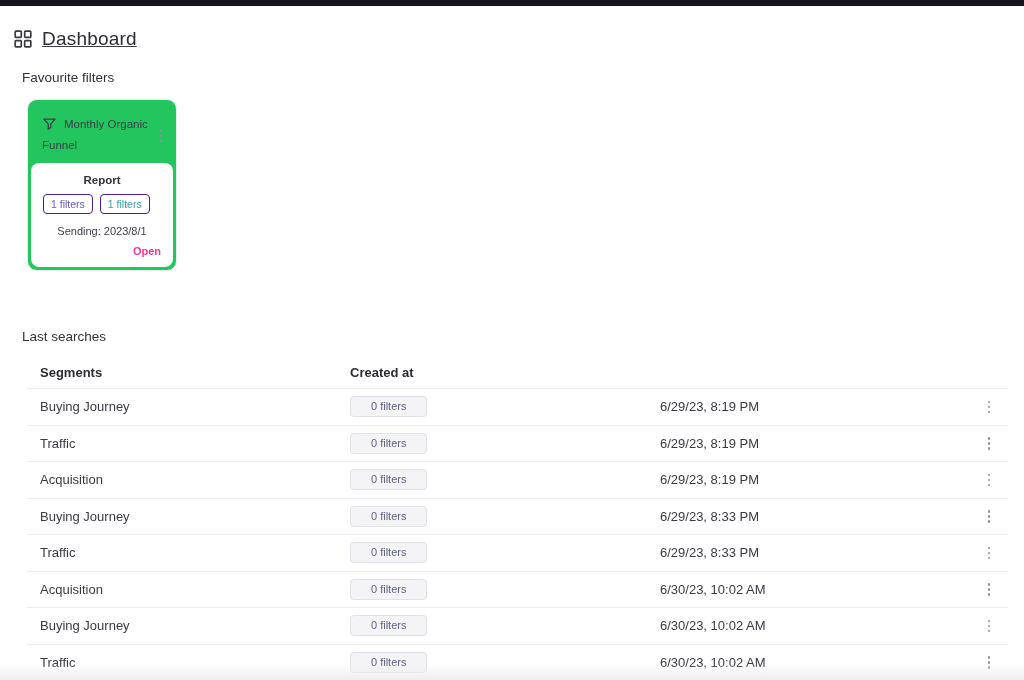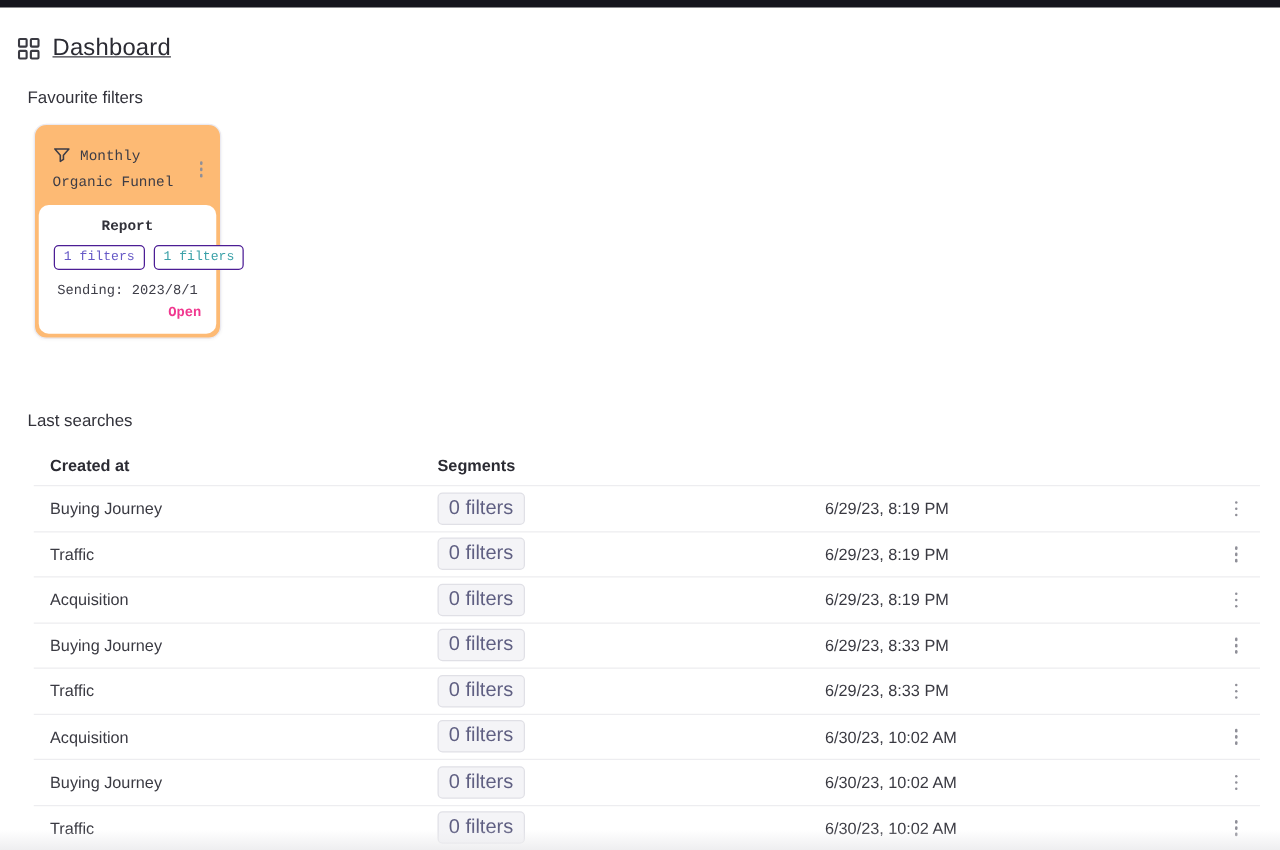--- a/index.html
+++ b/index.html
@@ -20,27 +20,26 @@
   .page-title { font-size: 19px; font-weight: 500; color: #2b2b33; letter-spacing: .2px; }
 
   .section-label { font-size: 13.5px; color: #32323a; margin-left: 22px; }
   .fav-label { margin-top: 24px; }
   .last-label { margin-top: 58px; }
 
   
   .fav-card {
     margin: 14px 0 6px 27px;
     width: 150px; height: 172px;
-    background: #fdba74;
+    background: #22c55e;
     border: 1px solid #eaeaf2;
     border-radius: 10px;
     padding: 3px;
     display: flex; flex-direction: column;
     box-shadow: 0 1px 2px rgba(40,40,60,.04);
-    font-family: Liberation Mono, monospace;
   }
   .fav-card-header {
     position: relative;
     padding: 13px 22px 8px 11px;
     min-height: 54px;
   }
   .fav-card-title {
     font-size: 11.5px; line-height: 1.55; color: #3c3c46;
   }
   .funnel-icon { display: inline-block; vertical-align: -3px; margin-right: 7px; }
@@ -75,22 +74,22 @@
     grid-template-columns: 310px 310px 1fr 40px;
     align-items: center;
     padding-left: 13px;
     height: 36.5px;
   }
   .t-head { height: 32px; font-weight: 700; font-size: 13px; color: #2b2b33; }
   .t-body .t-row { border-top: 1px solid #ededf0; font-size: 13px; color: #3a3a42; }
   .cell-kebab { display: flex; justify-content: flex-end; padding-right: 14px; }
   .t-badge {
     justify-self: start;
-    font-size: 16px; line-height: 1;
-    padding: 4px 8px; border-radius: 4px;
+    font-size: 11px; line-height: 1;
+    padding: 4px 20px; border-radius: 4px;
     background: #f4f4f7; border: 1px solid #e0e0e6;
     color: #5f5f82;
   }
   .bottom-fade {
     position: absolute; left: 0; right: 0; bottom: 0; height: 16px;
     background: linear-gradient(to bottom, rgba(240,240,242,0), #eeeef0);
     pointer-events: none;
   }
 </style>
 </head>
@@ -135,22 +134,22 @@
       </div>
     <div class="sending-label">Sending: 2023/8/1</div>
     <a class="open-link" style="color: rgb(240, 56, 143);">Open</a>
   </div>
 </div>
 
 <div class="section-label last-label">Last searches</div>
 
 <div class="table-wrap">
   <div class="t-row t-head">
+    <div>Segments</div>
     <div>Created at</div>
-    <div>Segments</div>
     <div></div>
   </div>
   <div class="t-body">
   <div class="t-row">
     <div class="cell-type">Buying Journey</div>
     <div class="t-badge">0 filters</div>
     <div class="cell-created">6/29/23, 8:19 PM</div>
     <div class="cell-kebab">
       <span class="kebab">
             <i></i>

